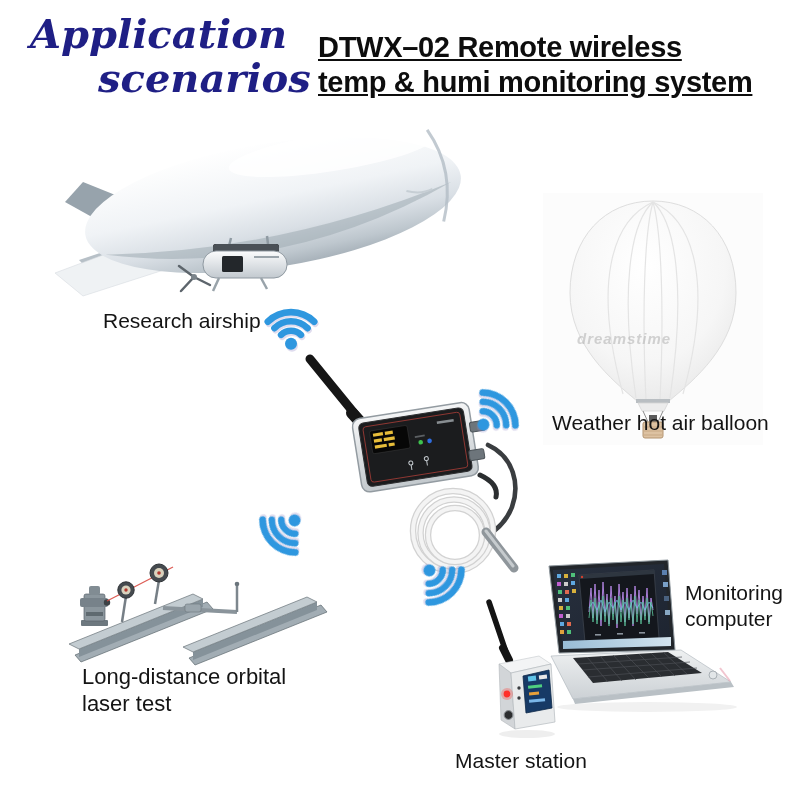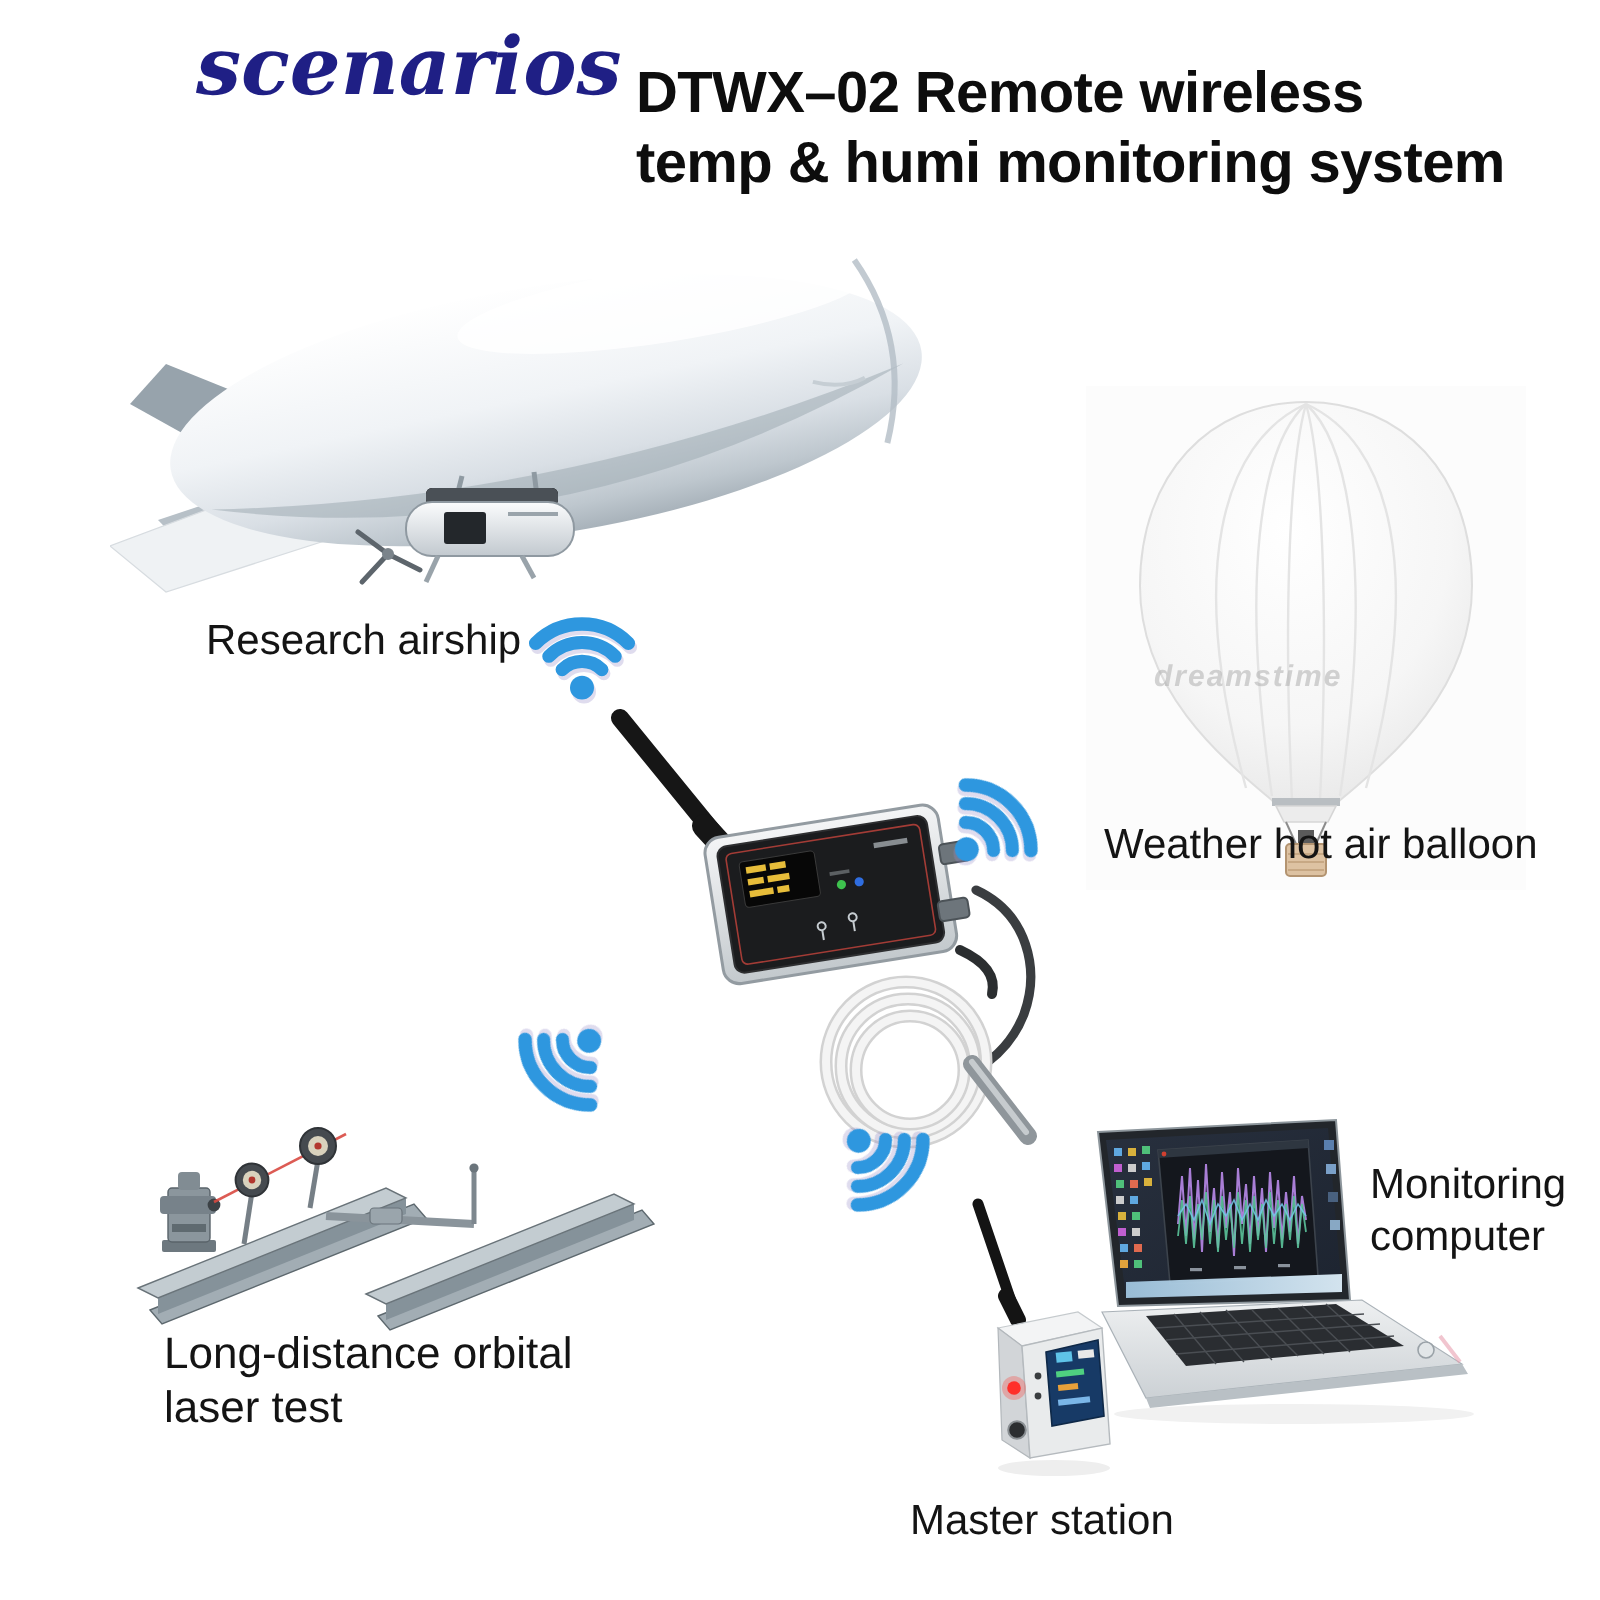--- a/index.html
+++ b/index.html
@@ -10,21 +10,21 @@
   
   .scenario-title {
     position:absolute; left:30px; top:12px;
     font-family:"DejaVu Serif", serif; font-style:italic; font-weight:bold;
     color:#1f1f85; font-size:40px; line-height:44px; white-space:nowrap;
   }
   .scenario-title .l2 { margin-left:68px; }
   .product-title {
     position:absolute; left:318px; top:30px;
     font-weight:bold; color:#0d0d0d; font-size:29px; line-height:35px;
-    white-space:nowrap; letter-spacing:-0.3px;
+    white-space:nowrap; letter-spacing:-0.3px;text-decoration:underline;
   }
   
   .label { position:absolute; color:#141414; font-size:21px; white-space:nowrap; }
   .label-airship  { left:103px; top:309px; }
   .label-balloon  { left:552px; top:411px; }
   .label-laser    { left:82px;  top:663px; font-size:22px; line-height:27px; }
   .label-computer { left:685px; top:580px; line-height:26px; }
   .label-master   { left:455px; top:749px; }
   
   .gfx { position:absolute; }
@@ -46,20 +46,21 @@
       <g>
         <circle cx="32" cy="51" r="6.4" fill="currentColor"></circle>
         <path d="M21.4,41.4 A15,15 0 0 1 42.6,41.4" stroke="currentColor" stroke-width="7" fill="none" stroke-linecap="round"></path>
         <path d="M14.3,34.3 A25,25 0 0 1 49.7,34.3" stroke="currentColor" stroke-width="7" fill="none" stroke-linecap="round"></path>
         <path d="M7.3,27.3 A35,35 0 0 1 56.7,27.3" stroke="currentColor" stroke-width="7.2" fill="none" stroke-linecap="round"></path>
       </g>
     </symbol>
   </svg>
 
   <div class="scenario-title">
+    <div>Application</div>
     <div class="l2">scenarios</div>
   </div>
   <div class="product-title">
     <div>DTWX–02 Remote wireless</div>
     <div>temp &amp; humi monitoring system</div>
   </div>
 
   <svg class="gfx" style="left:55px;top:120px" width="410" height="195" viewBox="0 0 410 195">
     <defs>
       <linearGradient id="shipG" x1="0.35" y1="0" x2="0.5" y2="1">

